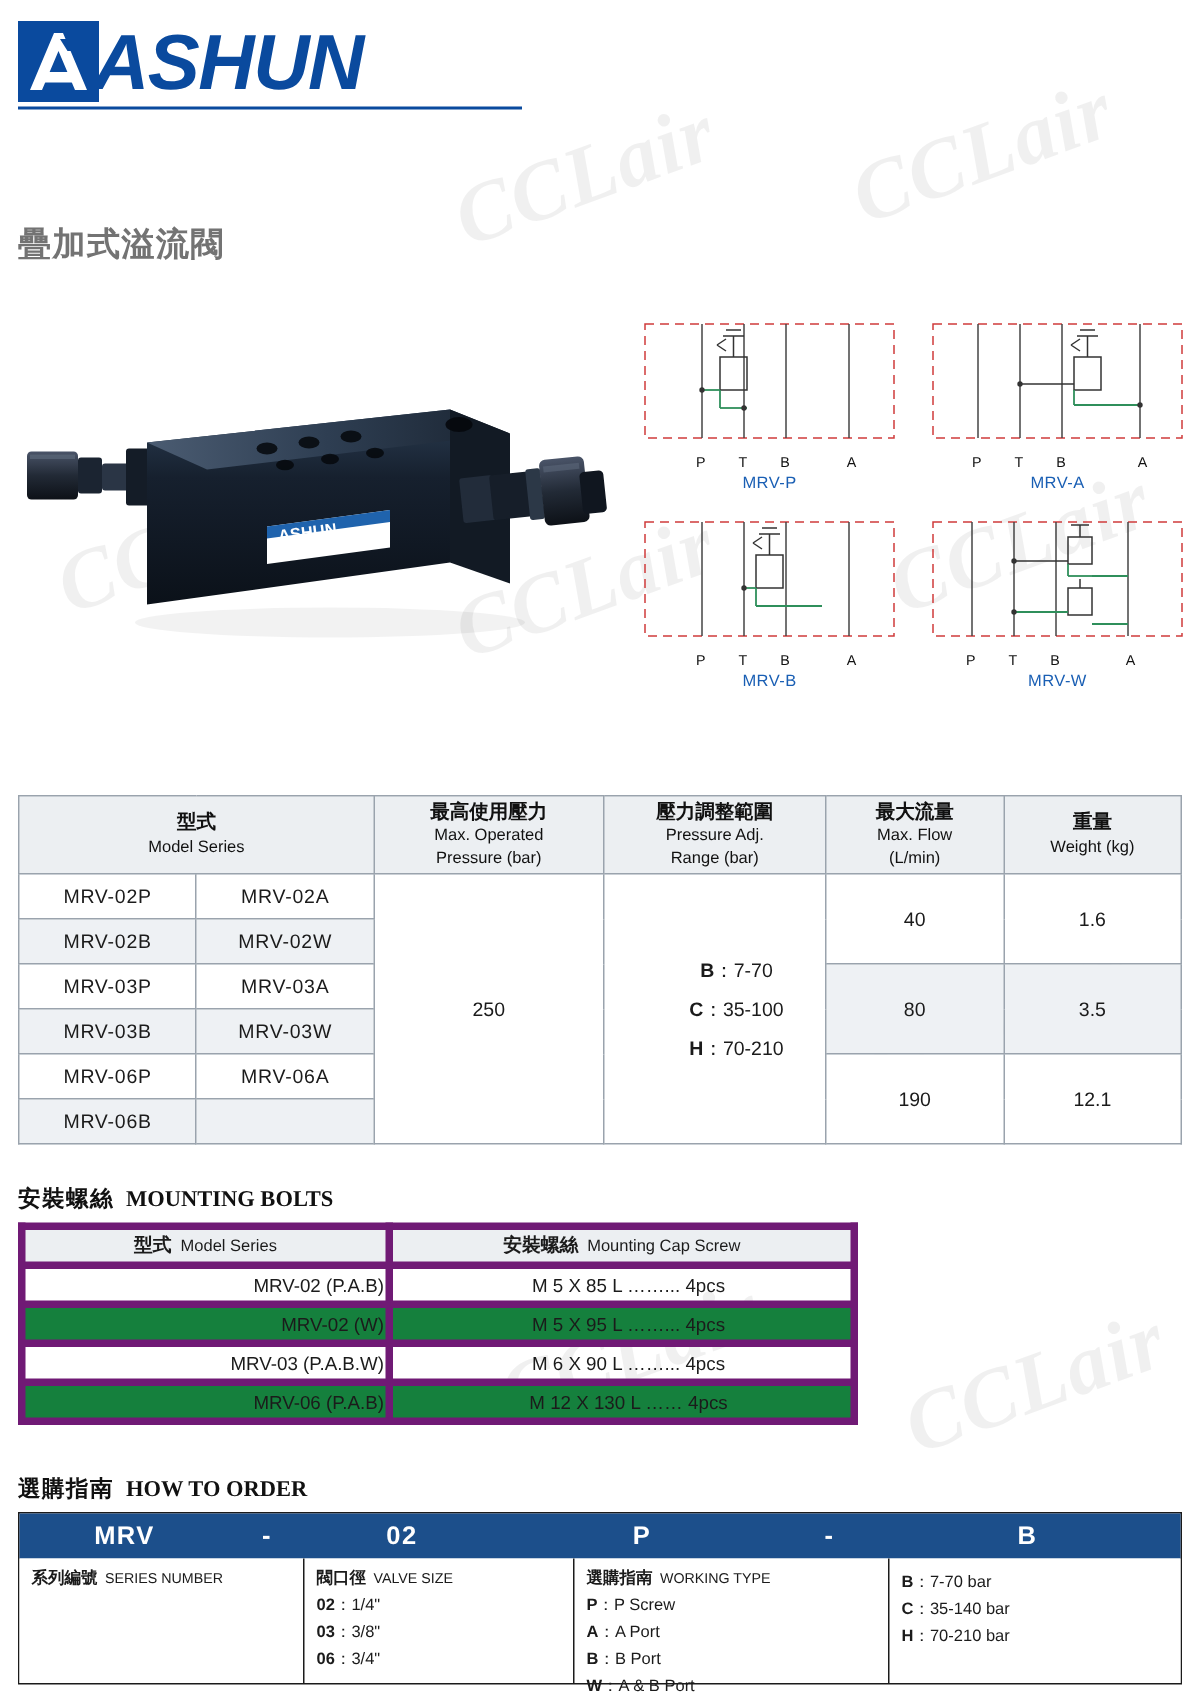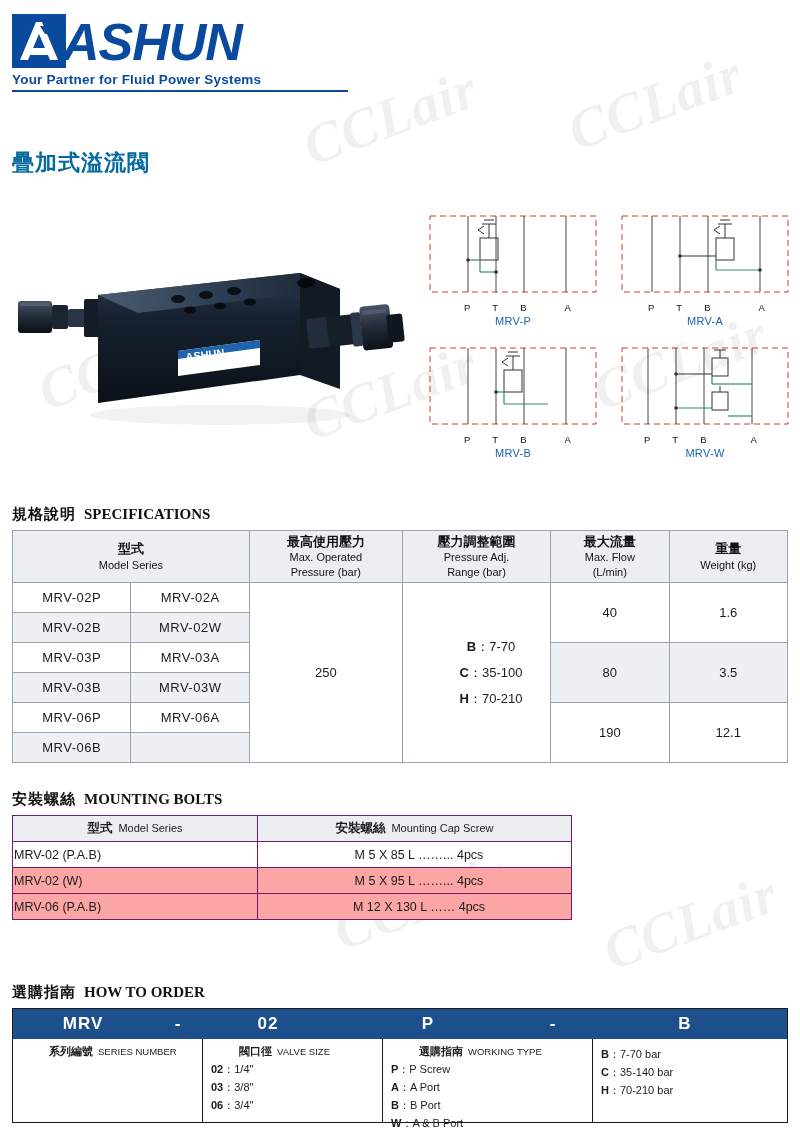--- a/index.html
+++ b/index.html
@@ -43,21 +43,21 @@
   }
   .logo-tagline {
     margin-top:4px; font-size:13.5px; font-weight:bold; color:#0a4a9e;
     letter-spacing:0.2px;
   }
   .logo-rule { width:336px; height:2px; background:#0a4a9e; margin-top:3px; }
 
   
   .main-title { position:absolute; left:12px; top:148px; display:flex; align-items:baseline; }
   .main-title .cn {
-    font-family:"DejaVu Sans", sans-serif; font-size:22px; font-weight:bold; color:#0369a1;
+    font-family:"DejaVu Sans", sans-serif; font-size:22px; font-weight:bold; color:#737373;
     letter-spacing:1px;
   }
   .main-title .en {
     font-family:"Liberation Serif", serif; font-size:21px; font-weight:bold; color:#0a4a9e;
     margin-left:14px;
   }
 
   
   .photo { position:absolute; left:10px; top:255px; width:410px; height:215px; }
 
@@ -91,39 +91,39 @@
   .spec-table tbody td { height:30px; font-size:13px; }
   .spec-table td.model { width:120px; letter-spacing:0.5px; }
   .spec-table tr.alt td { background:#eef1f4; }
   .range-cell { text-align:left; padding-left:30px; line-height:2.0; font-size:12.5px; }
   .range-cell b { font-size:13px; }
 
   
   .bolt-table {
     position:absolute; left:12px; top:815px; width:560px; font-size:12.5px;
   }
-  .bolt-table th, .bolt-table td { border:1px solid #701a75; height:26px; }
+  .bolt-table th, .bolt-table td { border:5px solid #701a75; height:26px; }
   .bolt-table thead th { background:#eceff2; font-weight:normal; }
   .bolt-table thead th .cn { font-family:"DejaVu Sans", sans-serif; font-weight:bold; font-size:12.5px; }
   .bolt-table thead th .en { font-size:11px; margin-left:6px; }
-  .bolt-table td.c1 { width:245px; text-align:left; }
+  .bolt-table td.c1 { width:245px; text-align:right; }
   .bolt-table td.c2 { padding-left:10px; text-align:center; }
-  .bolt-table tr.alt td { background:#fca5a5; }
+  .bolt-table tr.alt td { background:#15803d; }
 
   
   .order { position:absolute; left:12px; top:1008px; width:776px; border:1px solid #1b1b1b; }
   .order-code {
     background:#1c4f8b; color:#fff; height:30px; display:flex; align-items:center;
     font-weight:bold; font-size:17px; letter-spacing:1px;
   }
   .order-code .seg { text-align:center; }
   .order-body { display:flex; background:#fff; height:83px; }
   .order-col { border-right:1px solid #1b1b1b; padding:5px 8px; }
   .order-col:last-child { border-right:none; }
-  .ocol-title { font-size:10.5px;margin-left:28px; }
+  .ocol-title { font-size:10.5px; }
   .ocol-title .cn { font-family:"DejaVu Sans", sans-serif; font-weight:bold; font-size:11px; }
   .ocol-title .en { margin-left:5px; font-size:9.5px; }
   .ocol-line { font-size:11px; margin-top:3px; }
   .ocol-line b { font-weight:bold; }
 </style>
 </head>
 <body>
 
 <div class="page">
 
@@ -142,21 +142,20 @@
       <div class="logo-mark">
         <svg width="54" height="54" viewBox="0 0 54 54">
           <rect x="0" y="0" width="54" height="54" fill="#0a4a9e"></rect>
           <path d="M8 46 L24 8 L30 8 L46 46 L38 46 L27 20 L16 46 Z" fill="#ffffff"></path>
           <path d="M20 34 L34 34 L37 41 L17 41 Z" fill="#ffffff"></path>
           <path d="M28 12 L44 12 L44 20 L33 20 Z" fill="#0a4a9e"></path>
         </svg>
       </div>
       <div class="logo-word">ASHUN</div>
     </div>
-    <div class="logo-tagline">Your Partner for Fluid Power Systems</div>
     <div class="logo-rule"></div>
   </div>
 
   <div class="main-title">
     <span class="cn">疊加式溢流閥</span>
   </div>
 
   <div class="photo">
     <svg width="410" height="215" viewBox="0 0 410 215">
       <defs>
@@ -322,24 +321,20 @@
       <div class="port-row" style="width:170px; margin-top:-4px;">
         <span style="position:relative;left:24px">P</span>
         <span style="position:relative;left:46px">T</span>
         <span style="position:relative;left:68px">B</span>
         <span style="position:relative;left:112px">A</span>
       </div>
       <div class="sym-label">MRV-W</div>
     </div>
   </div>
 
-  <div class="sec-head" style="left:12px; top:505px;">
-    <span class="cn">規格說明</span>
-    <span class="en">SPECIFICATIONS</span>
-  </div>
 
   <table class="spec-table">
     <thead>
       <tr>
         <th colspan="2">
           <span class="cn">型式</span>
           <span class="en">Model Series</span>
         </th>
         <th style="width:155px">
           <span class="cn">最高使用壓力</span>
@@ -417,20 +412,24 @@
     </thead>
     <tbody>
       <tr>
         <td class="c1">MRV-02 (P.A.B)</td>
         <td class="c2">M 5 X 85 L ……... 4pcs</td>
       </tr>
       <tr class="alt">
         <td class="c1">MRV-02 (W)</td>
         <td class="c2">M 5 X 95 L ……... 4pcs</td>
       </tr>
+      <tr>
+        <td class="c1">MRV-03 (P.A.B.W)</td>
+        <td class="c2">M 6 X 90 L ……... 4pcs</td>
+      </tr>
       <tr class="alt">
         <td class="c1">MRV-06  (P.A.B)</td>
         <td class="c2">M 12 X 130 L …… 4pcs</td>
       </tr>
     </tbody>
   </table>
 
   <div class="sec-head" style="left:12px; top:983px;">
     <span class="cn">選購指南</span>
     <span class="en">HOW TO ORDER</span>

